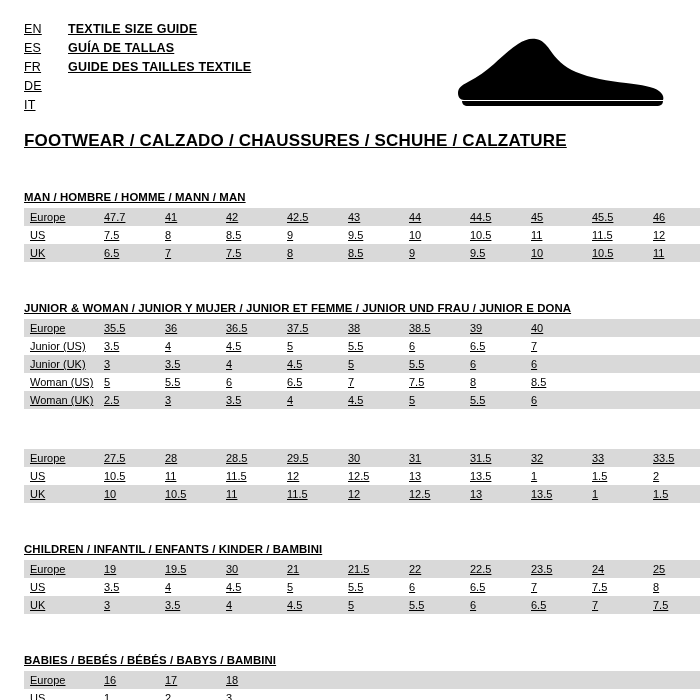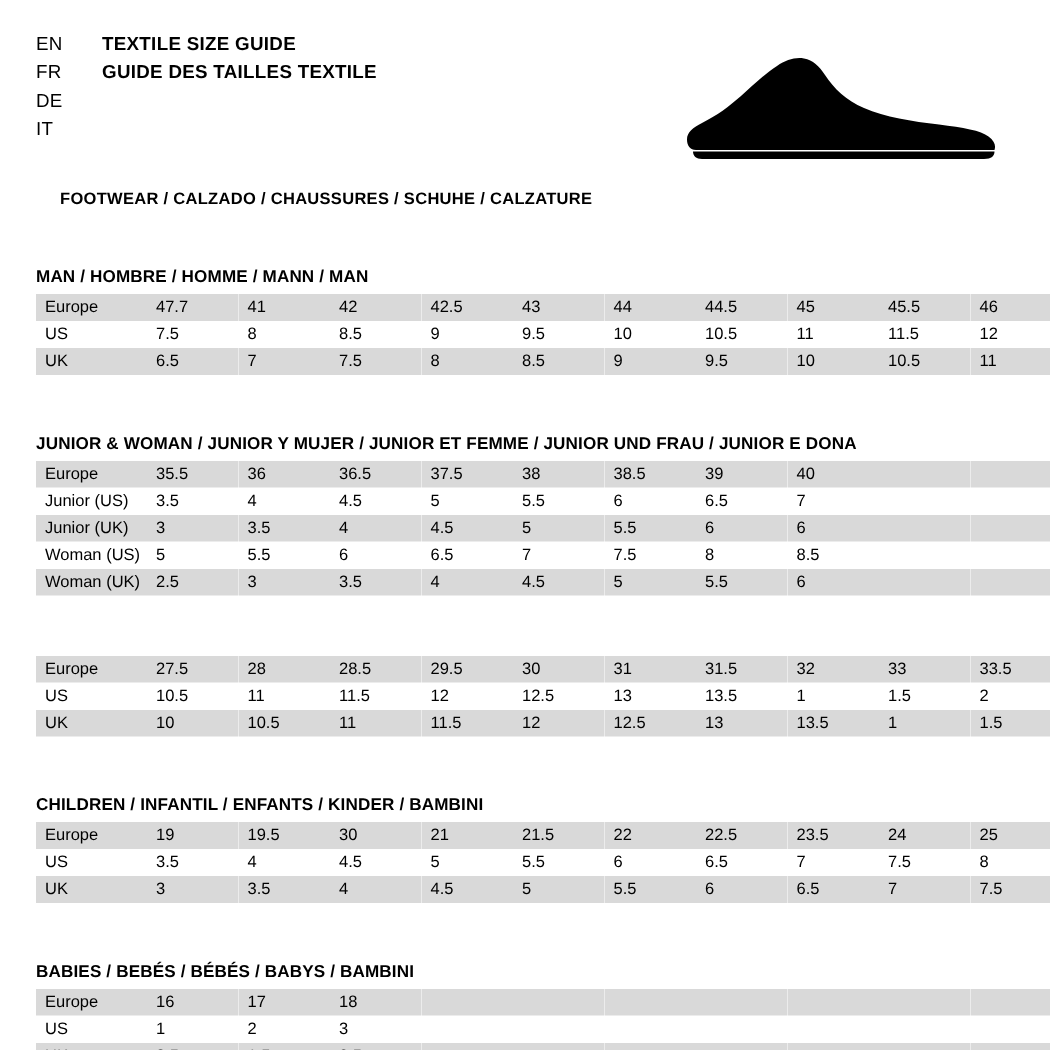--- a/index.html
+++ b/index.html
@@ -13,20 +13,21 @@
     font-family: "Liberation Sans", sans-serif;
     color: #000000;
     overflow: hidden;
   }
   .page {
     position: relative;
     width: 700px;
     height: 700px;
     box-sizing: border-box;
     padding: 22px 24px 0 24px;
+    text-decoration: underline;
   }
 
   
   .header {
     display: flex;
     align-items: flex-start;
     justify-content: space-between;
   }
   .lang-block {
     display: block;
@@ -46,24 +47,23 @@
     font-weight: bold;
     letter-spacing: 0.2px;
   }
   .shoe-wrap {
     margin-right: 10px;
     margin-top: 16px;
   }
 
   .footwear-line {
     margin-top: 14px;
-    font-size: 11px;
+    font-size: 17px;
     font-weight: bold;
     letter-spacing: 0.2px;
-    margin-left: 16px;
   }
 
   
   .section {
     margin-top: 40px;
   }
   .section-title {
     font-size: 11.4px;
     font-weight: bold;
     letter-spacing: 0.1px;
@@ -102,20 +102,24 @@
 </head>
 <body>
 
 <div class="page">
 
   <div class="header">
     <div class="lang-block">
       <div class="lang-row">
         <span class="lang-code">EN</span>
         <span class="lang-title">TEXTILE SIZE GUIDE</span>
+      </div>
+      <div class="lang-row">
+        <span class="lang-code">ES</span>
+        <span class="lang-title">GUÍA DE TALLAS</span>
       </div>
       <div class="lang-row">
         <span class="lang-code">FR</span>
         <span class="lang-title">GUIDE DES TAILLES TEXTILE</span>
       </div>
       <div class="lang-row">
         <span class="lang-code">DE</span>
       </div>
       <div class="lang-row">
         <span class="lang-code">IT</span>

